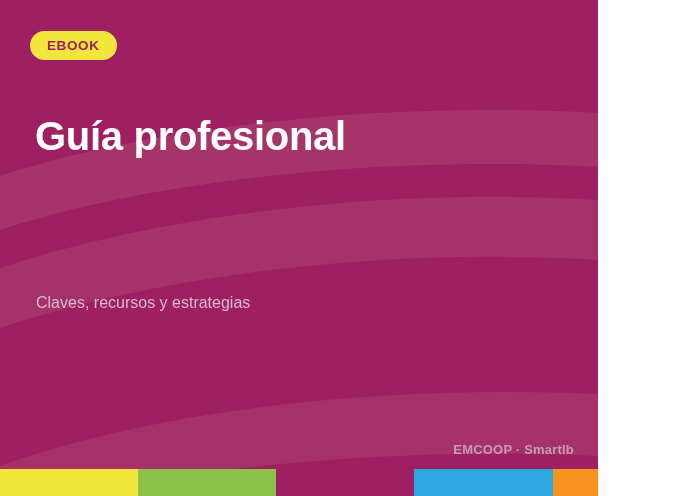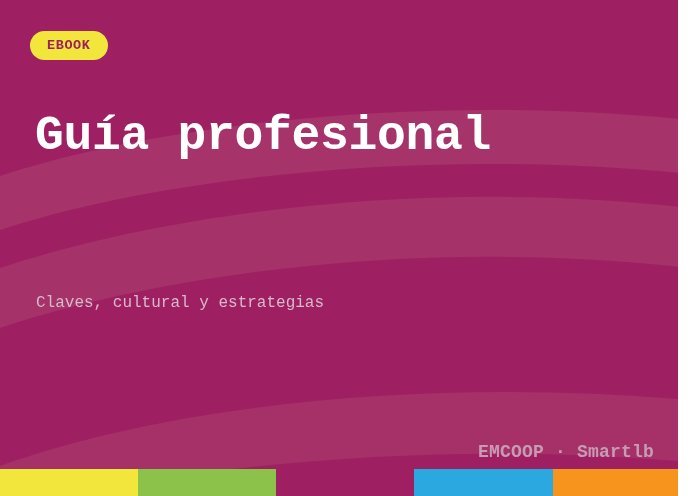--- a/index.html
+++ b/index.html
@@ -3,26 +3,25 @@
 <meta charset="utf-8">
 <title>Ebook Cover</title>
 <style>
   html, body {
     margin: 0;
     padding: 0;
     background: #ffffff;
   }
   #cover {
     position: relative;
-    width: 670px;
+    width: 598px;
     height: 496px;
     overflow: hidden;
     background: #9E2062;
-    font-family: Liberation Mono, monospace;
-    padding-left: 8px;
+    font-family: Liberation Sans, sans-serif;
     -webkit-font-smoothing: antialiased;
   }
 
   
   #waves {
     position: absolute;
     left: 0;
     top: 0;
     width: 690px;
     height: 496px;
@@ -53,21 +52,21 @@
   
   #title {
     position: absolute;
     left: 35px;
     top: 112px;
     width: 520px;
   }
   #title .tline {
     display: block;
     color: #ffffff;
-    font-size: 48px;
+    font-size: 40px;
     font-weight: bold;
     line-height: 48px;
     letter-spacing: -0.3px;
     white-space: nowrap;
   }
 
   
   #subtitle {
     position: absolute;
     left: 36px;
@@ -78,21 +77,21 @@
     line-height: 20px;
     white-space: nowrap;
   }
 
   
   #brand {
     position: absolute;
     right: 24px;
     top: 442px;
     color: #C79BB4;
-    font-size: 18px;
+    font-size: 13px;
     font-weight: bold;
     letter-spacing: 0.2px;
     white-space: nowrap;
   }
 
   
   #colorbar {
     position: absolute;
     left: 0;
     bottom: 0;
@@ -116,21 +115,21 @@
   </svg>
 
   <div id="badge" style="background: rgb(242, 230, 61);">
     <span class="badge-text" style="color: rgb(158, 32, 98);">EBOOK</span>
   </div>
 
   <div id="title">
     <span class="tline" style="color: rgb(255, 255, 255);">Guía profesional</span>
   </div>
 
-  <div id="subtitle" style="color: rgb(217, 185, 203);">Claves, cultural y estrategias</div>
+  <div id="subtitle" style="color: rgb(217, 185, 203);">Claves, recursos y estrategias</div>
 
   <div id="brand" style="color: rgb(199, 155, 180);">EMCOOP · Smartlb</div>
 
   <div id="colorbar">
     <div class="seg" style="background: rgb(242, 230, 61); width: 138px;"></div>
     <div class="seg" style="background: rgb(140, 194, 74); width: 138px;"></div>
     <div class="seg" style="background: rgb(158, 32, 98); width: 138px;"></div>
     <div class="seg" style="background: rgb(43, 168, 224); width: 139px;"></div>
     <div class="seg" style="background: rgb(246, 148, 30); width: 137px;"></div>
   </div>

